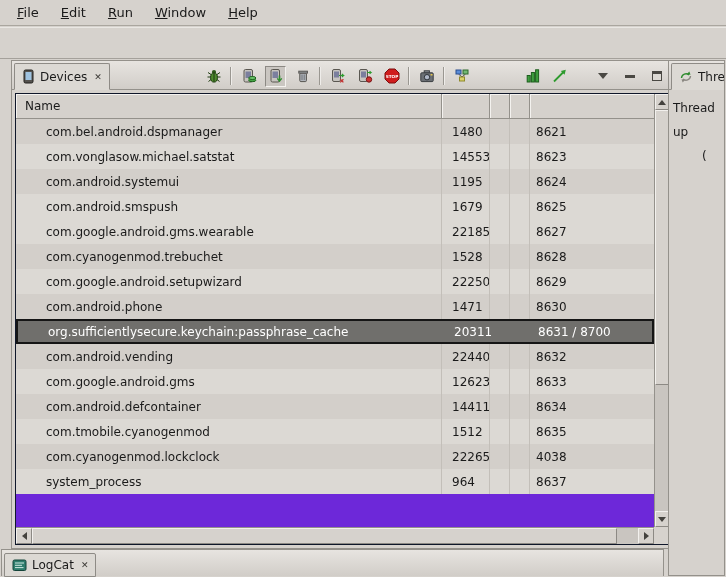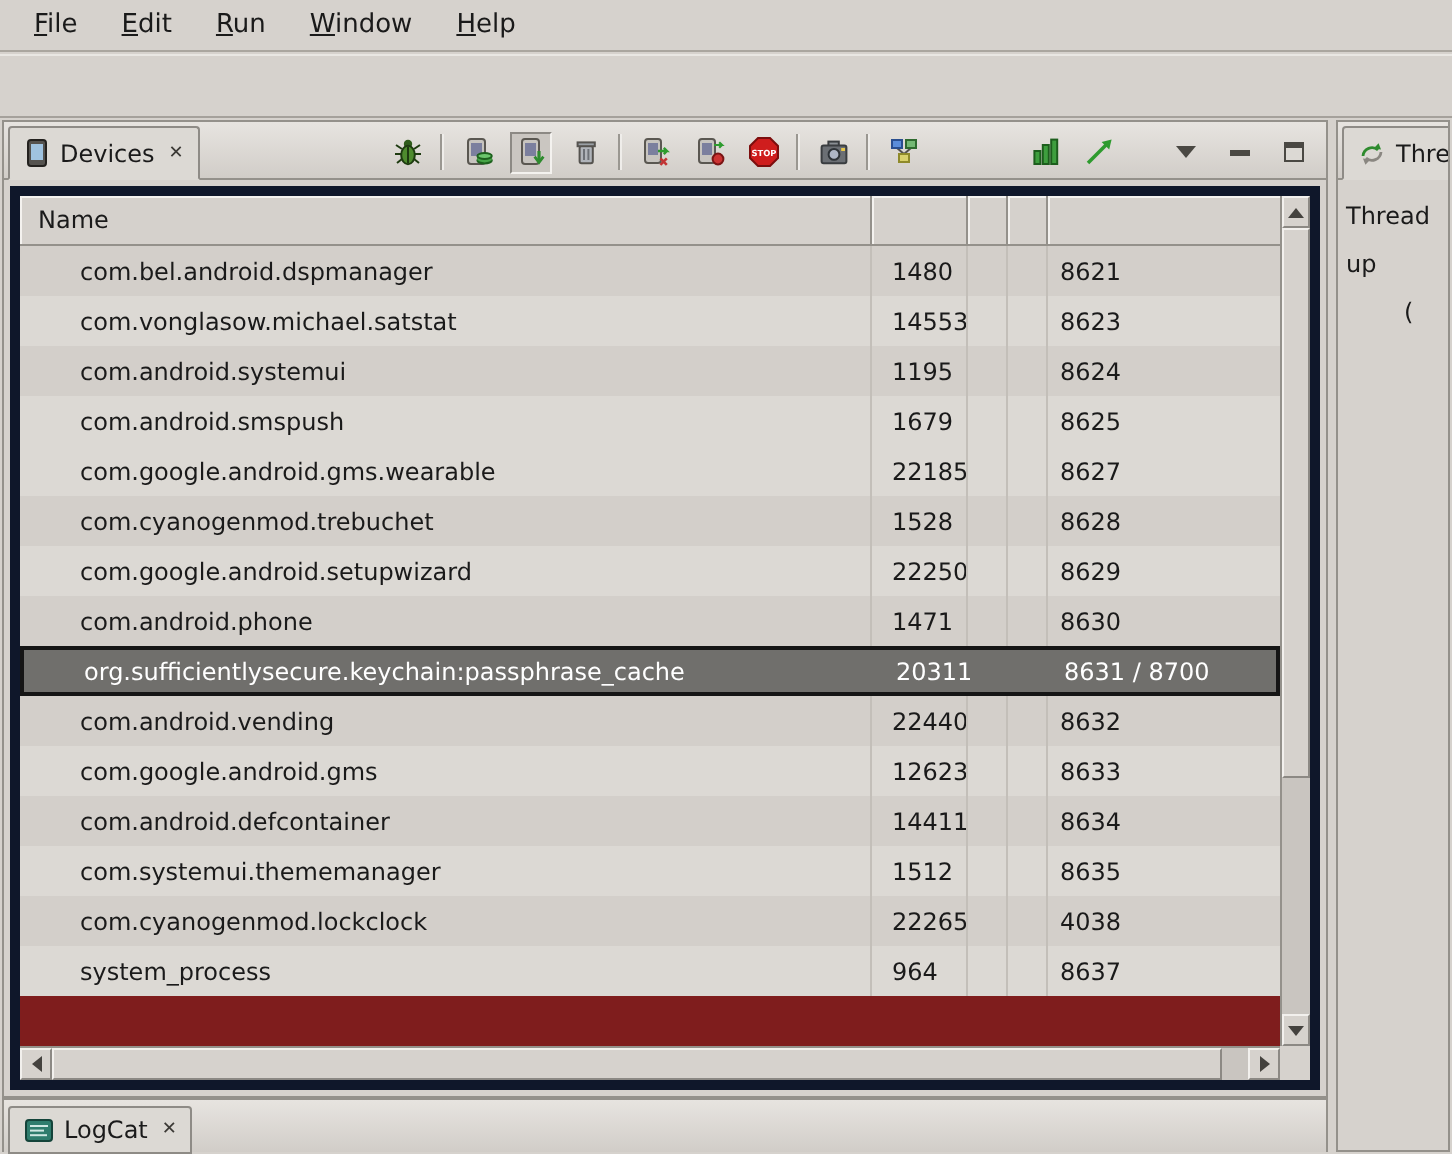--- a/index.html
+++ b/index.html
@@ -16,21 +16,21 @@
     background:#d6d2cd; border-bottom:1px solid #aaa69f; }
   .menu-item { padding:4px 11px; font-size:13px; cursor:default; }
   .menu-item::first-letter { text-decoration:underline; }
 
   .toolbar-blank { position:absolute; top:27px; left:0; right:0; height:32px;
     background:#d6d2cd; border-bottom:1px solid #a5a19b;
     box-shadow: inset 0 1px 0 #e9e7e3; }
 
   
   .panel { position:absolute; border:1px solid #94918b; background:#d6d2cd; }
-  .devices-panel { left:1px; top:60px; width:663px; height:489px; }
+  .devices-panel { left:11px; top:60px; width:663px; height:489px; }
   .threads-panel { left:668px; top:60px; width:57px; height:516px; overflow:hidden; }
   .logcat-strip  { left:1px; top:549px; width:663px; height:27px; border-bottom:none; }
 
   .tabs-row { position:relative; height:29px; border-bottom:1px solid #94918b;
     background:linear-gradient(#e7e4e0,#d1cdc8); display:flex; align-items:flex-end; }
   .tab { display:flex; align-items:center; gap:5px; height:27px; margin-left:2px;
     margin-bottom:-1px; padding:0 7px; background:#dcd9d4;
     border:1px solid #8e8b86; border-bottom:1px solid #dcd9d4;
     border-radius:2px 2px 0 0; white-space:nowrap; cursor:default; }
   .tab-close { font-size:9px; color:#3c3a36; padding-left:2px; cursor:pointer; }
@@ -43,21 +43,21 @@
   .tbtn.pressed { background:#cac6c1; border-color:#8c8984 #f4f2ef #f4f2ef #8c8984; }
   .tsep { width:2px; height:18px; border-left:1px solid #9a9791; border-right:1px solid #efedea; }
   .sp40 { width:38px; } .sp12 { width:10px; }
   .tri-down { width:0; height:0; border-left:5px solid transparent;
     border-right:5px solid transparent; border-top:6px solid #4a4843; }
   .min-glyph { width:10px; height:3px; background:#4a4843; }
   .max-glyph { width:10px; height:10px; border:1px solid #4a4843; border-top:3px solid #4a4843; background:#dcd9d4; }
 
   
   .table-area { position:absolute; left:3px; top:32px; right:3px; bottom:3px;
-    border:5px solid #0f172a; background:#7f1d1d; }
+    border:1px solid #0f172a; background:#6d28d9; }
   .grid-header { position:absolute; top:0; left:0; right:15px; height:25px;
     display:flex; background:#d5d1cc; border-bottom:1px solid #94918b; }
   .hcell { border-right:1px solid #94918b; box-shadow:inset 1px 1px 0 #f4f2ef;
     display:flex; align-items:center; padding-left:9px; cursor:default; }
   .w-name { width:426px; } .w-pid { width:48px; } .w-a { width:20px; } .w-b { width:20px; }
   .w-port { flex:1; border-right:none; }
 
   .rows-viewport { position:absolute; top:25px; left:0; right:15px; bottom:17px; overflow:hidden; }
   .row { display:flex; height:25px; }
   .row.even { background:#d3cfca; }
@@ -336,21 +336,21 @@
     <div class="cell c-port">8633</div>
   </div>
           <div class="row even">
     <div class="cell c-name">com.android.defcontainer</div>
     <div class="cell c-pid">14411</div>
     <div class="cell c-a"></div>
     <div class="cell c-b"></div>
     <div class="cell c-port">8634</div>
   </div>
           <div class="row odd">
-    <div class="cell c-name">com.systemui.thememanager</div>
+    <div class="cell c-name">com.tmobile.cyanogenmod</div>
     <div class="cell c-pid">1512</div>
     <div class="cell c-a"></div>
     <div class="cell c-b"></div>
     <div class="cell c-port">8635</div>
   </div>
           <div class="row even">
     <div class="cell c-name">com.cyanogenmod.lockclock</div>
     <div class="cell c-pid">22265</div>
     <div class="cell c-a"></div>
     <div class="cell c-b"></div>

